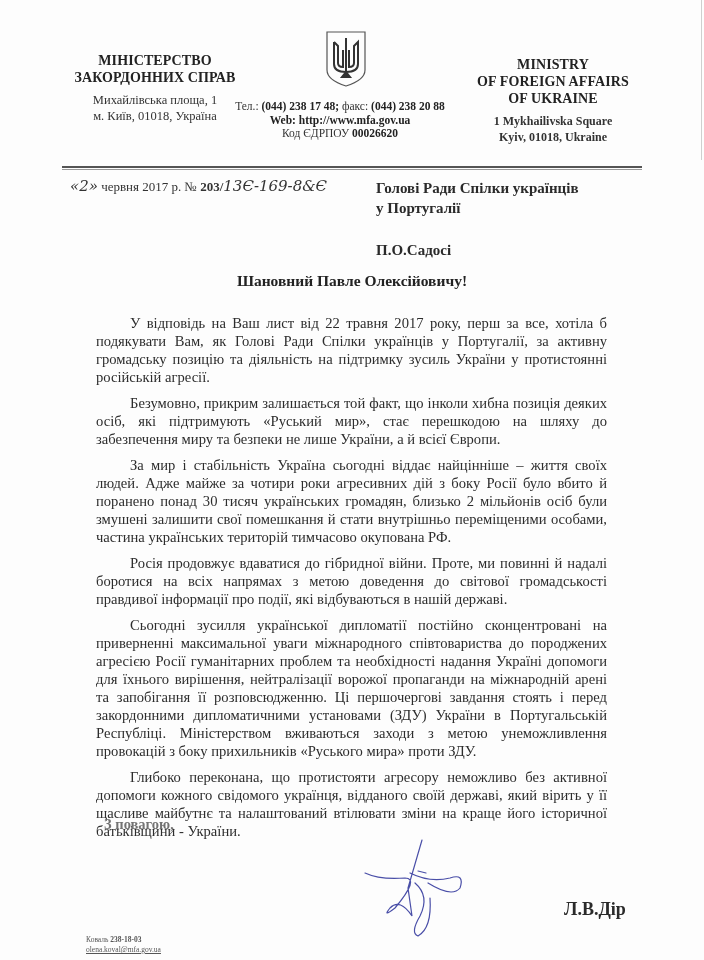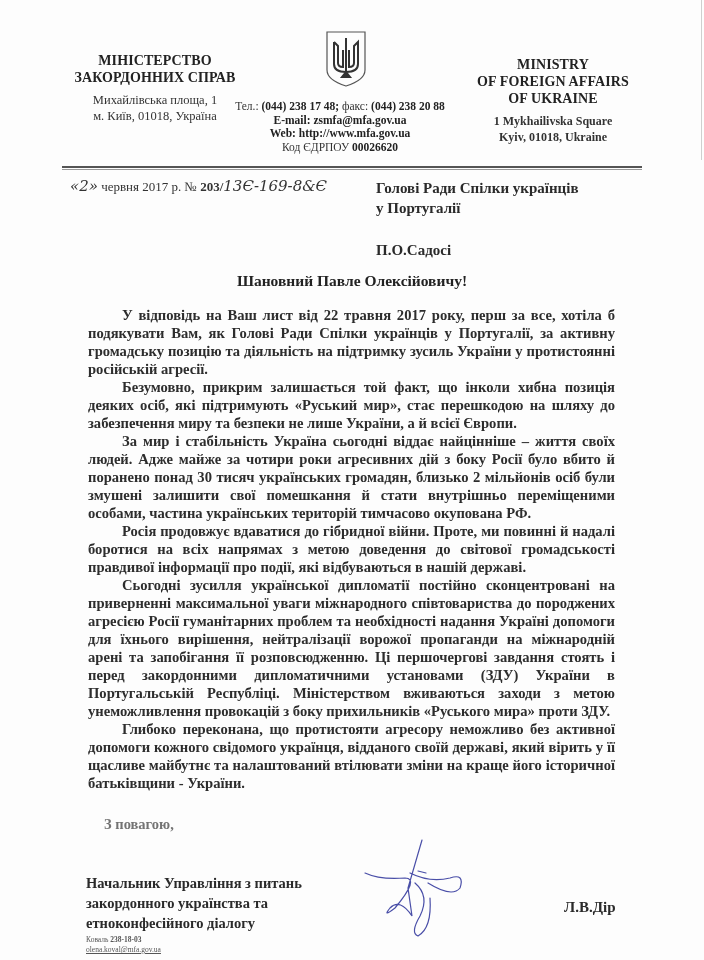--- a/index.html
+++ b/index.html
@@ -26,25 +26,25 @@
 
   .regline { position:absolute; left:70px; top:177px; font-size:13px; color:#333; white-space:nowrap; }
   .regline .hand { font-family:"DejaVu Serif", serif; font-style:italic; color:#333; font-size:15px; }
 
   .addressee { position:absolute; left:376px; top:178px; font-weight:bold; font-size:15px; line-height:20px; color:#2a2a2a; }
   .addressee .name { margin-top:22px; }
 
   .salutation { position:absolute; left:0; width:704px; top:272px; text-align:center; font-weight:bold; font-size:15.5px; color:#222; }
 
   .body { position:absolute; left:88px; top:306px; width:527px; font-size:14.6px; line-height:18px; color:#2d2d2d; text-align:justify; }
-  .body p { margin:0; text-indent:34px;font-weight:bold; }
+  .body p { margin:8px; text-indent:34px; }
 
   .closing { position:absolute; left:104px; top:816px; font-weight:bold; font-size:14.5px; color:#737373; }
   .position { position:absolute; left:86px; top:873px; font-weight:bold; font-size:14.5px; line-height:20px; color:#2a2a2a; }
-  .signer { position:absolute; left:564px; top:899px; font-weight:bold; font-size:15px; color:#2a2a2a; }
+  .signer { position:absolute; left:564px; top:899px; font-weight:bold; font-size:18px; color:#2a2a2a; }
   .signature { position:absolute; left:360px; top:838px; width:110px; height:105px; }
 
   .footer { position:absolute; left:86px; top:935px; font-size:7.5px; line-height:10px; color:#555; }
   .footer .email { text-decoration:underline; }
 </style>
 </head>
 <body>
 
 <div class="page">
   <div class="right-edge"></div>
@@ -63,24 +63,20 @@
     <path d="M21 8 L21 42 M21 42 L17 47 H25 Z" stroke="#333" stroke-width="2" fill="#333"></path>
     <path d="M9 12 L9 34 Q9 42 21 42 Q33 42 33 34 L33 12 L29 16 L29 33 Q29 37 24 37 L24 20 M9 12 L13 16 L13 33 Q13 37 18 37 L18 20" fill="none" stroke="#333" stroke-width="2"></path>
   </svg>
 
   <div class="contacts">
     <div>
       <span>Тел.:</span>
       <b>(044) 238 17 48;</b>
       <span>факс:</span>
       <b>(044) 238 20 88</b>
-    </div>
-    <div>
-      <b>E-mail:</b>
-      <b>zsmfa@mfa.gov.ua</b>
     </div>
     <div>
       <b>Web:</b>
       <b>http://www.mfa.gov.ua</b>
     </div>
     <div>
       <span>Код ЄДРПОУ</span>
       <b>00026620</b>
     </div>
   </div>
@@ -117,25 +113,20 @@
     <p>У відповідь на Ваш лист від 22 травня 2017 року, перш за все, хотіла б подякувати Вам, як Голові Ради Спілки українців у Португалії, за активну громадську позицію та діяльність на підтримку зусиль України у протистоянні російській агресії.</p>
     <p>Безумовно, прикрим залишається той факт, що інколи хибна позиція деяких осіб, які підтримують «Руський мир», стає перешкодою на шляху до забезпечення миру та безпеки не лише України, а й всієї Європи.</p>
     <p>За мир і стабільність Україна сьогодні віддає найцінніше – життя своїх людей. Адже майже за чотири роки агресивних дій з боку Росії було вбито й поранено понад 30 тисяч українських громадян, близько 2 мільйонів осіб були змушені залишити свої помешкання й стати внутрішньо переміщеними особами, частина українських територій тимчасово окупована РФ.</p>
     <p>Росія продовжує вдаватися до гібридної війни. Проте, ми повинні й надалі боротися на всіх напрямах з метою доведення до світової громадськості правдивої інформації про події, які відбуваються в нашій державі.</p>
     <p>Сьогодні зусилля української дипломатії постійно сконцентровані на приверненні максимальної уваги міжнародного співтовариства до породжених агресією Росії гуманітарних проблем та необхідності надання Україні допомоги для їхнього вирішення, нейтралізації ворожої пропаганди на міжнародній арені та запобігання її розповсюдженню. Ці першочергові завдання стоять і перед закордонними дипломатичними установами (ЗДУ) України в Португальській Республіці. Міністерством вживаються заходи з метою унеможливлення провокацій з боку прихильників «Руського мира» проти ЗДУ.</p>
     <p>Глибоко переконана, що протистояти агресору неможливо без активної допомоги кожного свідомого українця, відданого своїй державі, який вірить у її щасливе майбутнє та налаштований втілювати зміни на краще його історичної батьківщини - України.</p>
   </div>
 
   <div class="closing">З повагою,</div>
 
-  <div class="position">
-    <div>Начальник Управління з питань</div>
-    <div>закордонного українства та</div>
-    <div>етноконфесійного діалогу</div>
-  </div>
 
   <svg class="signature" viewBox="0 0 110 105">
     <path d="M62 2 L48 50 L52 78 Q40 60 30 70 Q22 80 35 70 Q60 40 45 40 Q20 42 5 35 M50 35 Q70 45 90 40 Q105 35 100 50 Q92 60 68 45 M55 45 Q70 58 60 78 Q50 95 58 98 Q72 90 70 60 M58 33 L66 35" fill="none" stroke="#4a4fa8" stroke-width="1.2" stroke-linecap="round"></path>
   </svg>
 
   <div class="signer">Л.В.Дір</div>
 
   <div class="footer">
     <div>
       <span>Коваль</span>

